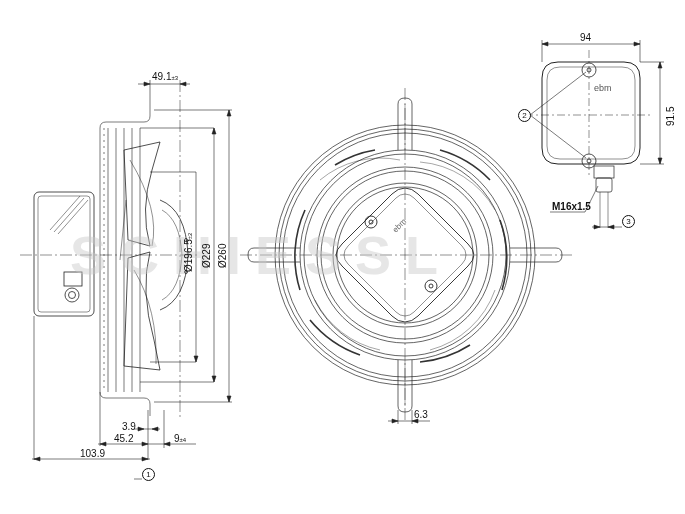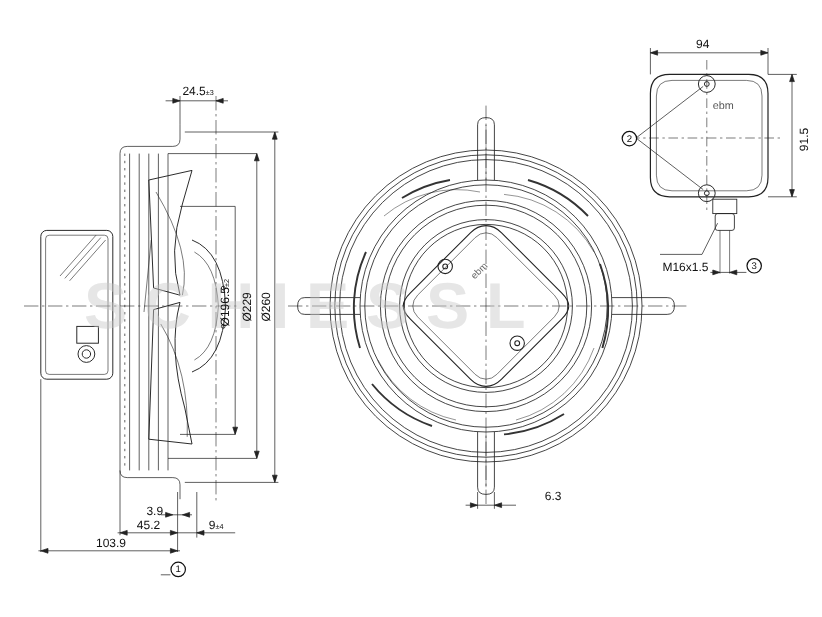--- a/index.html
+++ b/index.html
@@ -188,21 +188,21 @@
       <path d="M600,227 l-6,-2 v4 z M608,227 l6,-2 v4 z" fill="#222"></path>
     </g>
   </g>
 </svg>
 
   
   <div class="wm">SCHIESSL</div>
 
   
   <div class="lbl" style="left:152px; top:72px;">
-    <span>24.5</span><small>±3</small>
+    <span>49.1</span><small>±3</small>
   </div>
   <div class="lbl vlbl" style="left:184px; top:272px;">
     <span>Ø196.5</span><small>±2</small>
   </div>
   <div class="lbl vlbl" style="left:202px; top:268px;">
     <span>Ø229</span>
   </div>
   <div class="lbl vlbl" style="left:218px; top:268px;">
     <span>Ø260</span>
   </div>
@@ -214,35 +214,35 @@
   </div>
   <div class="lbl" style="left:174px; top:434px;">
     <span>9</span><small>±4</small>
   </div>
   <div class="lbl" style="left:80px; top:449px;">
     <span>103.9</span>
   </div>
   <div class="callout" style="left:142px; top:468px;">1</div>
 
   
-  <div class="lbl" style="left:414px; top:410px;margin-left:40px;">
+  <div class="lbl" style="left:414px; top:410px;">
     <span>6.3</span>
   </div>
   <div class="lbl" style="left:392px; top:222px; font-size:8px; color:#666; transform:rotate(-45deg);">
     <span>ebm</span>
   </div>
 
   
   <div class="lbl" style="left:580px; top:33px;">
     <span>94</span>
   </div>
   <div class="lbl vlbl" style="left:666px; top:126px;">
     <span>91.5</span>
   </div>
-  <div class="lbl" style="left:552px; top:219px;">
+  <div class="lbl" style="left:552px; top:202px;font-weight:bold;">
     <span>M16x1.5</span>
   </div>
   <div class="lbl" style="left:594px; top:84px; font-size:9px; color:#555;">
     <span>ebm</span>
   </div>
   <div class="callout" style="left:518px; top:109px;">2</div>
   <div class="callout" style="left:622px; top:215px;">3</div>
 </div>
 
 </body></html>

